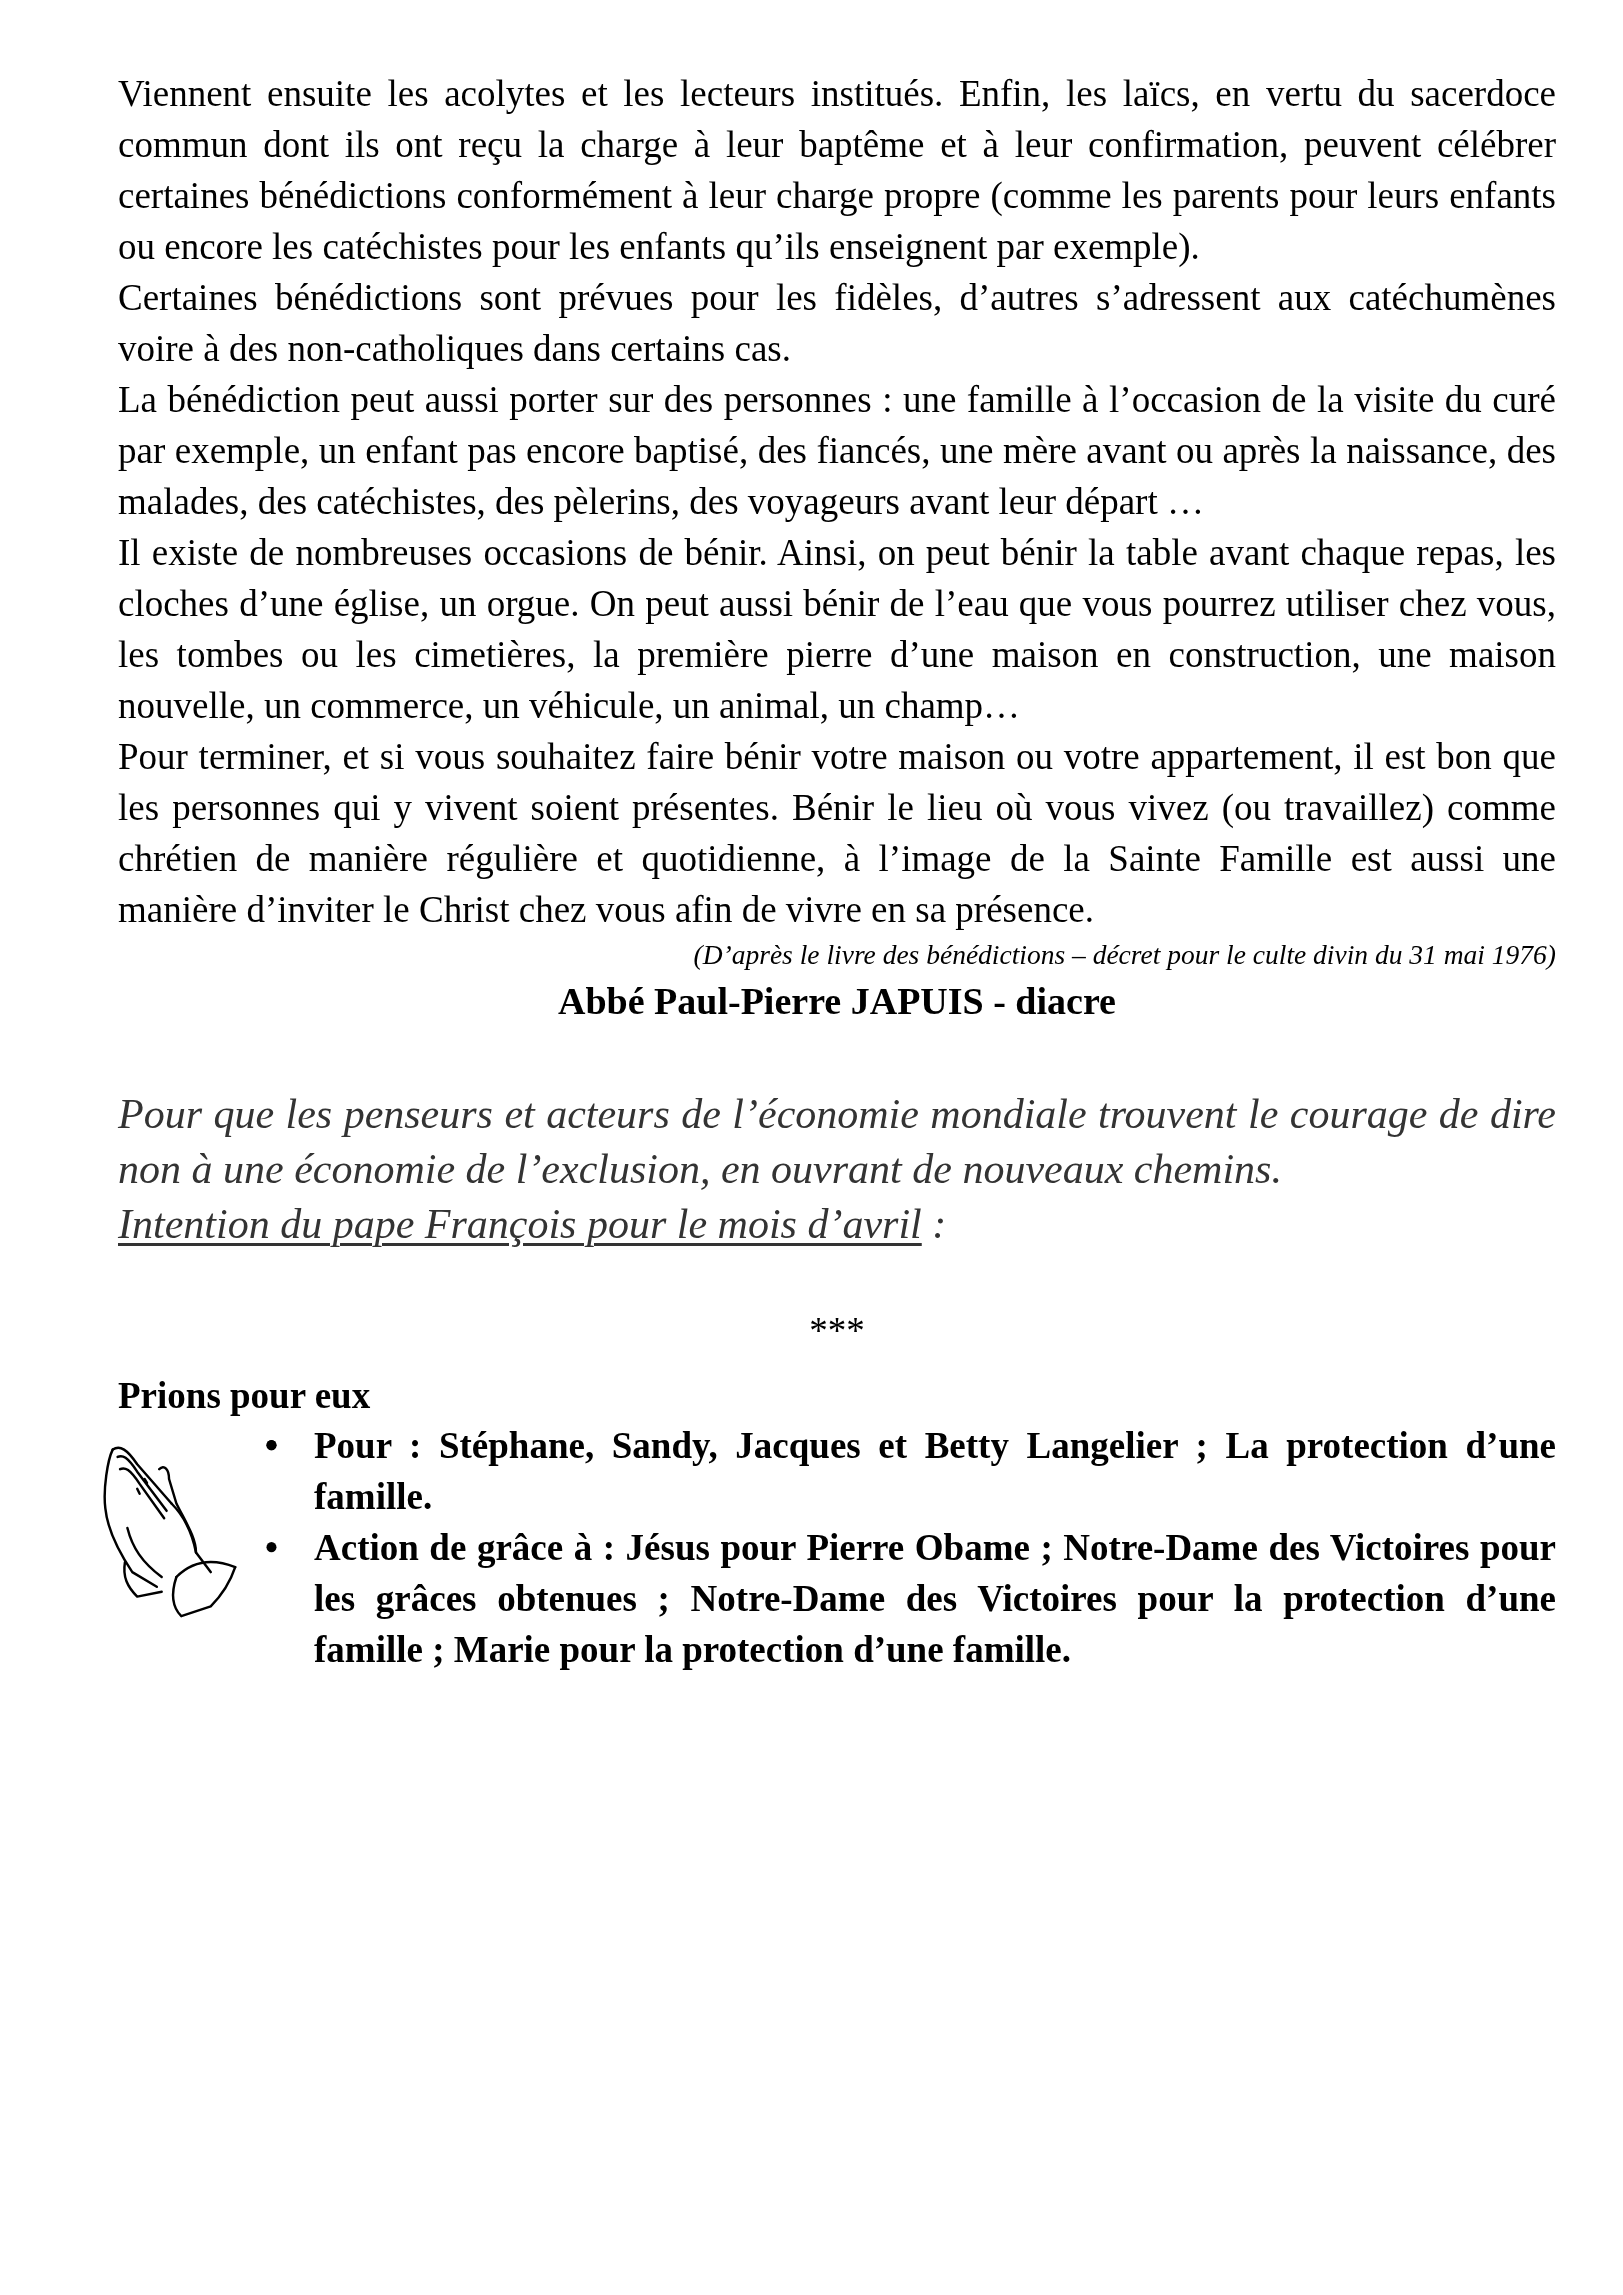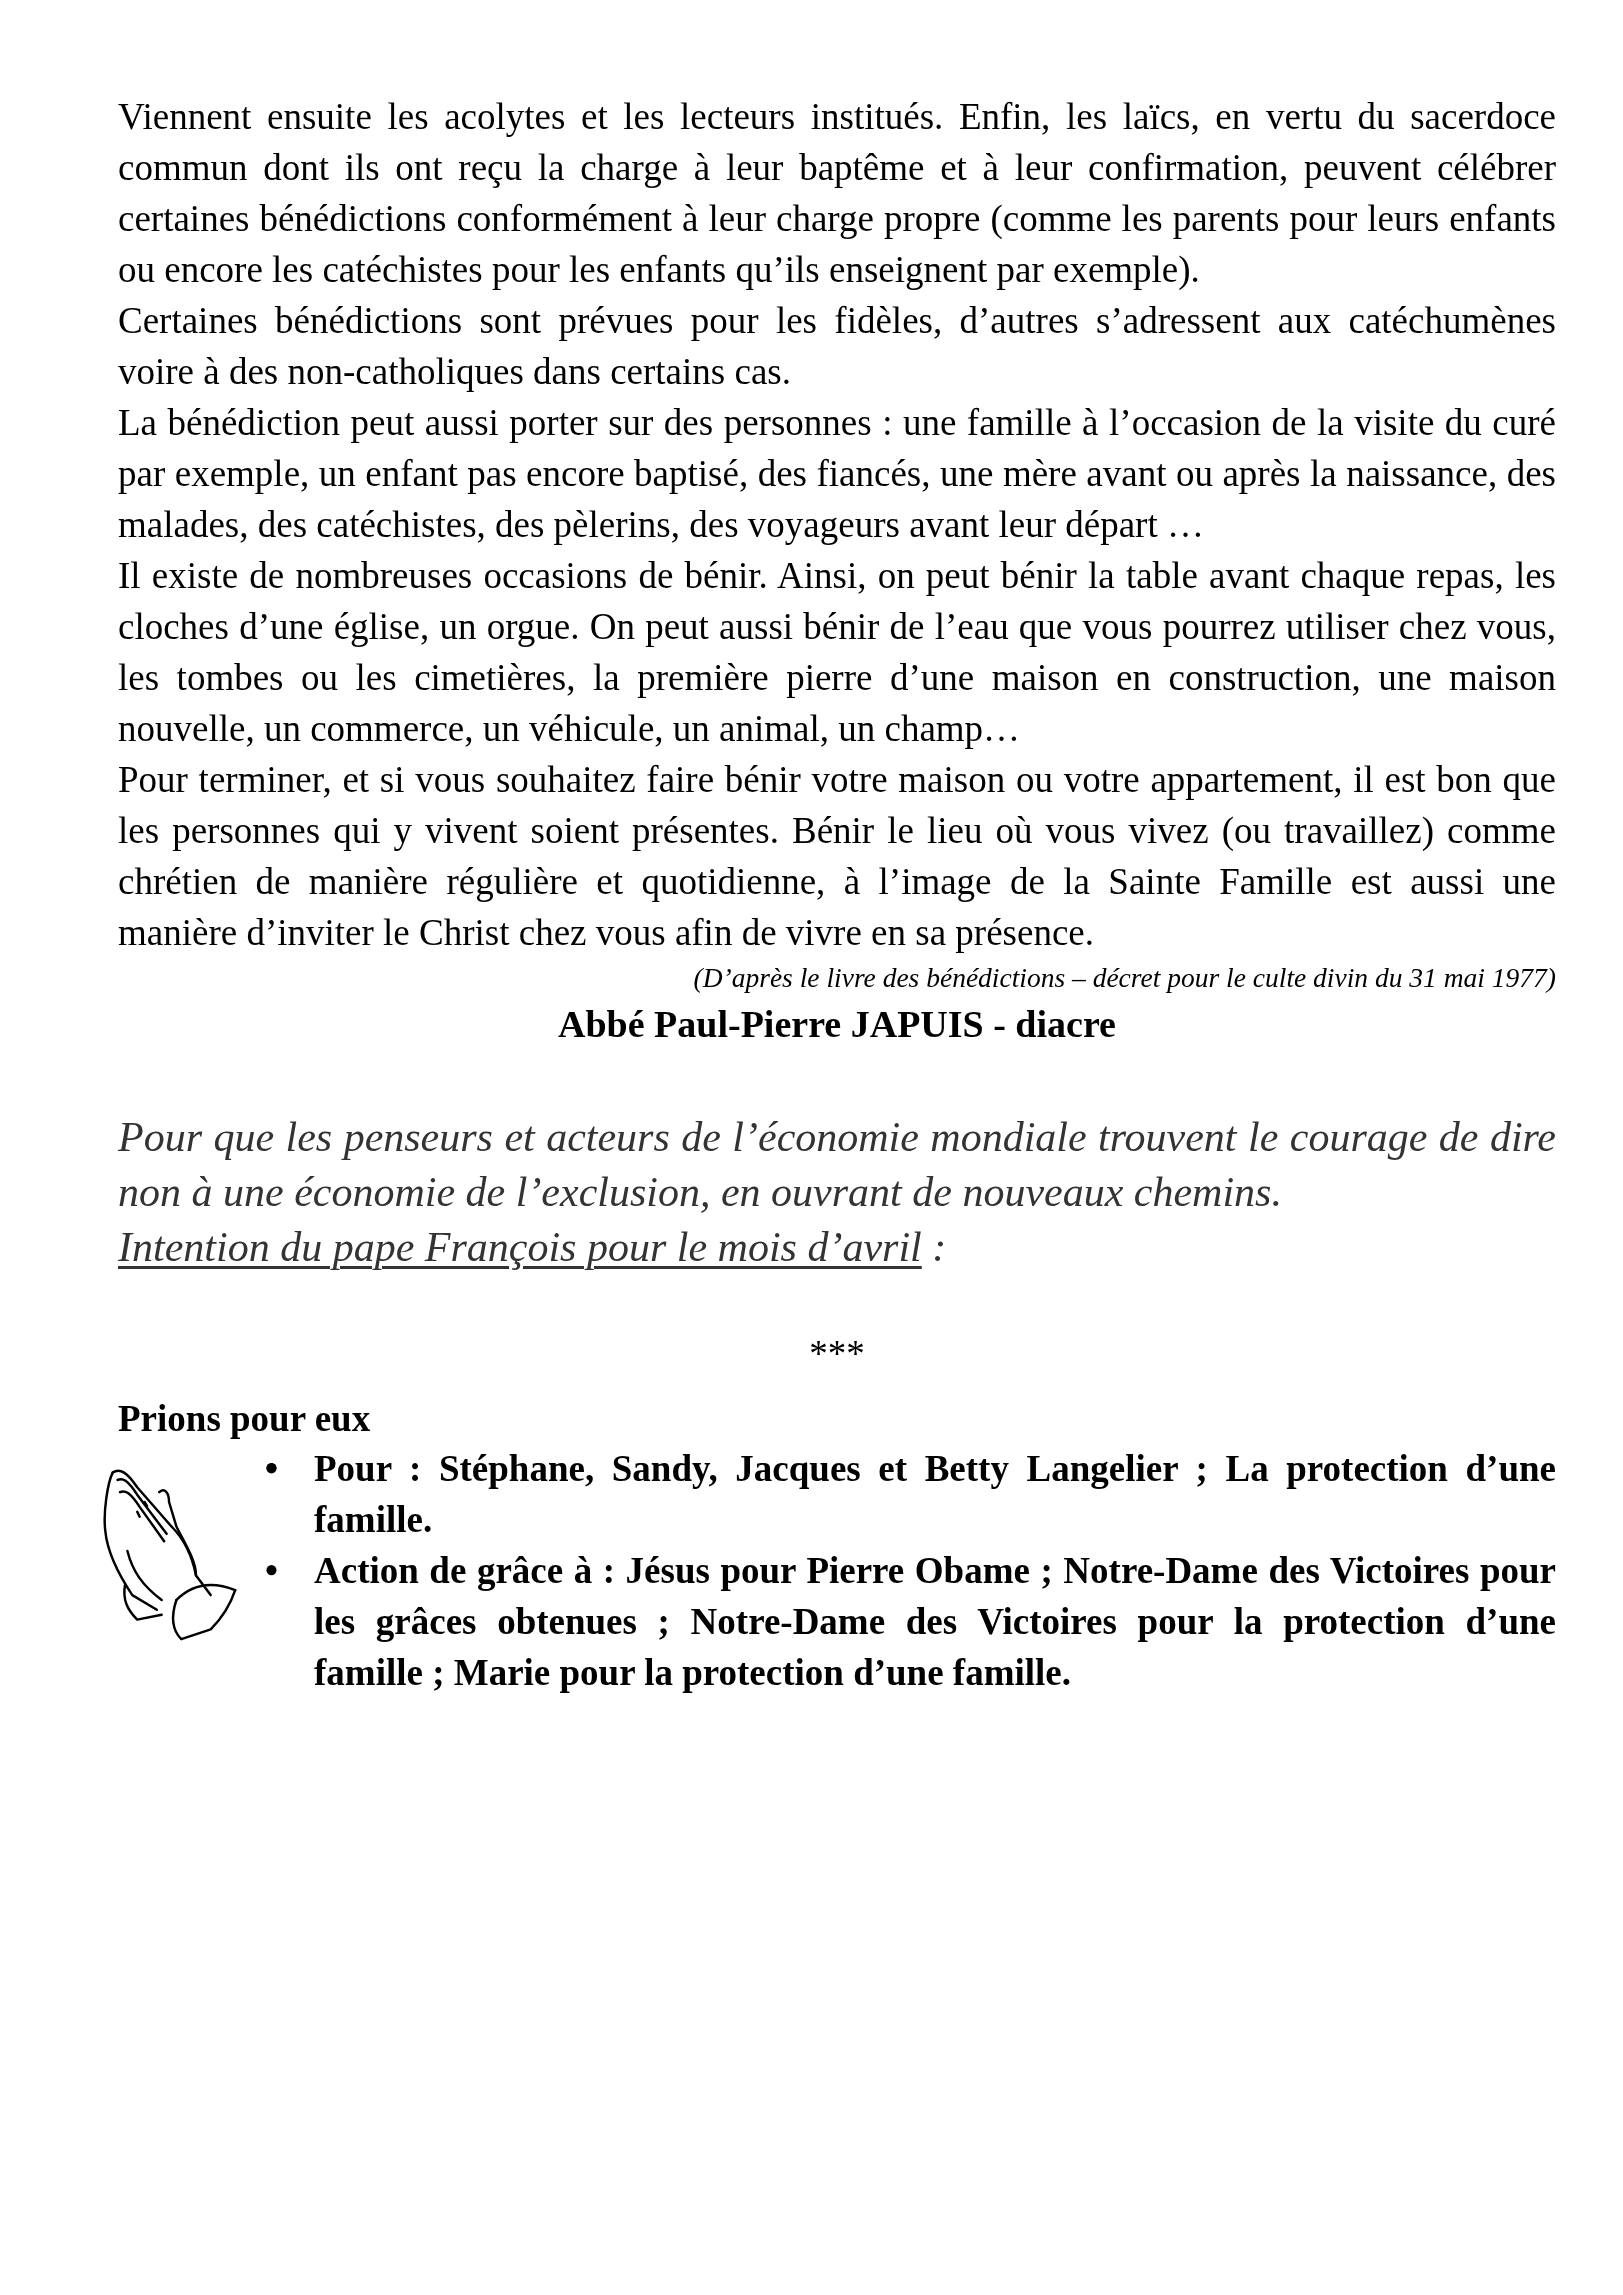--- a/index.html
+++ b/index.html
@@ -1,18 +1,18 @@
 <!DOCTYPE html>
 <html style="font-size:7.9px"><head>
 <meta charset="utf-8">
 <style>
   html, body { margin: 0; padding: 0; background: #ffffff; }
   body { width: 1623px; height: 2295px; position: relative; overflow: hidden; }
   .page {
-    position: absolute; left: 118px; top: 91px; width: 1438px;
+    position: absolute; left: 118px; top: 68px; width: 1438px;
     font-family: "Liberation Serif", "DejaVu Serif", serif;
     color: #000000;
   }
   .body-text {
     font-size: 37px; line-height: 51px; text-align: justify; margin: 0;
   }
   .body-text p { margin: 0; text-align: justify; }
   .source {
     font-size: 27.5px; font-style: italic; text-align: right; line-height: 39px; margin-top: 0px;
   }
@@ -44,21 +44,21 @@
 
 <div class="page">
   <div class="body-text">
     <p>Viennent ensuite les acolytes et les lecteurs institués. Enfin, les laïcs, en vertu du sacerdoce commun dont ils ont reçu la charge à leur baptême et à leur confirmation, peuvent célébrer certaines bénédictions conformément à leur charge propre (comme les parents pour leurs enfants ou encore les catéchistes pour les enfants qu’ils enseignent par exemple).</p>
     <p>Certaines bénédictions sont prévues pour les fidèles, d’autres s’adressent aux catéchumènes voire à des non-catholiques dans certains cas.</p>
     <p>La bénédiction peut  aussi porter sur des personnes : une famille à l’occasion de la visite du curé par exemple, un enfant pas encore baptisé, des fiancés, une mère avant ou après la naissance, des malades, des catéchistes, des pèlerins, des voyageurs avant leur départ …</p>
     <p>Il existe de nombreuses occasions de bénir. Ainsi, on peut bénir la table avant chaque repas, les cloches d’une église, un orgue. On peut aussi bénir de l’eau que vous pourrez utiliser chez vous, les tombes ou les cimetières, la première pierre d’une maison en construction, une maison nouvelle, un commerce, un véhicule, un animal, un champ…</p>
     <p>Pour terminer, et si vous souhaitez faire bénir votre maison ou votre appartement, il est bon que les personnes qui y vivent soient présentes. Bénir le lieu où vous vivez (ou travaillez) comme chrétien de manière régulière et quotidienne, à l’image de la Sainte Famille est aussi une manière d’inviter le Christ chez vous afin de vivre en sa présence.</p>
   </div>
 
-  <div class="source">(D’après le livre des bénédictions – décret pour le culte divin du 31 mai 1977)</div>
+  <div class="source">(D’après le livre des bénédictions – décret pour le culte divin du 31 mai 1976)</div>
   <div class="signature">Abbé Paul-Pierre JAPUIS - diacre</div>
 
   <div class="intention">
     <div>Pour que les penseurs et acteurs de l’économie mondiale trouvent le courage de dire non à une économie de l’exclusion, en ouvrant de nouveaux chemins.</div>
     <div>
       <span class="title">Intention du pape François pour le mois d’avril</span><span> :</span>
     </div>
   </div>
 
   <div class="stars">***</div>

